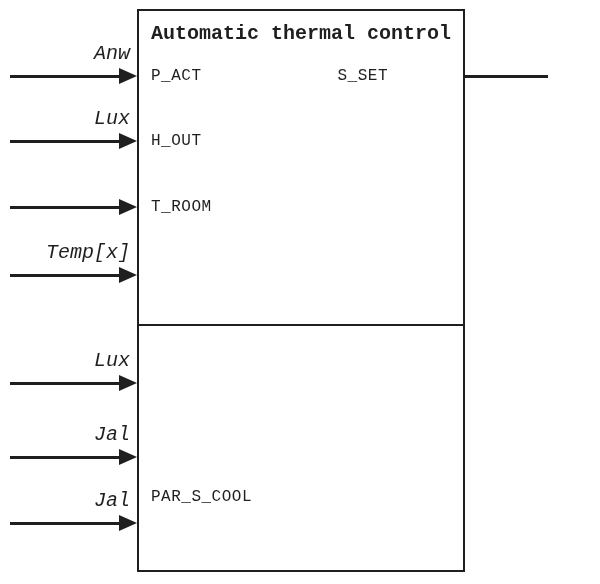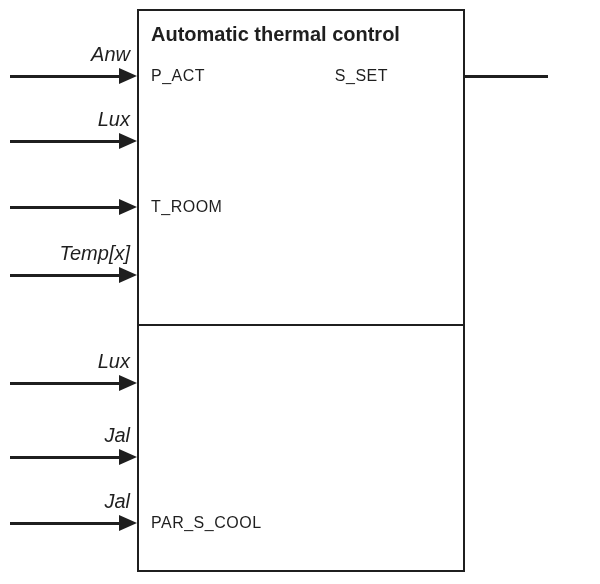--- a/index.html
+++ b/index.html
@@ -5,21 +5,21 @@
   html, body {
     margin: 0;
     padding: 0;
     background: #ffffff;
   }
   .canvas {
     position: relative;
     width: 548px;
     height: 584px;
     background: #ffffff;
-    font-family: Liberation Sans, sans-serif;
+    font-family: Liberation Mono, monospace;
     color: #1f1f1f;
     overflow: hidden;
   }
   .block-box {
     position: absolute;
     left: 137px;
     top: 9px;
     width: 328px;
     height: 563px;
     border: 2px solid #1f1f1f;
@@ -95,23 +95,24 @@
 <body>
 
 <div class="canvas">
 
   <div class="block-box"></div>
   <div class="divider"></div>
 
   <div class="block-title">Automatic thermal control</div>
 
   <div class="port in" style="top:64px">P_ACT</div>
+  <div class="port in" style="top:129px">H_OUT</div>
   <div class="port in" style="top:195px">T_ROOM</div>
 
-  <div class="port in" style="top:511px">PAR_S_COOL</div>
+  <div class="port in" style="top:485px">PAR_S_COOL</div>
 
   <div class="port out" style="top:64px">S_SET</div>
 
   <div class="signal-label label-in" style="top:42px">Anw</div>
   <div class="arrow in" style="top:67px">
     <div class="arrow-line"></div>
     <div class="arrow-head"></div>
   </div>
 
   <div class="signal-label label-in" style="top:107px">Lux</div>

